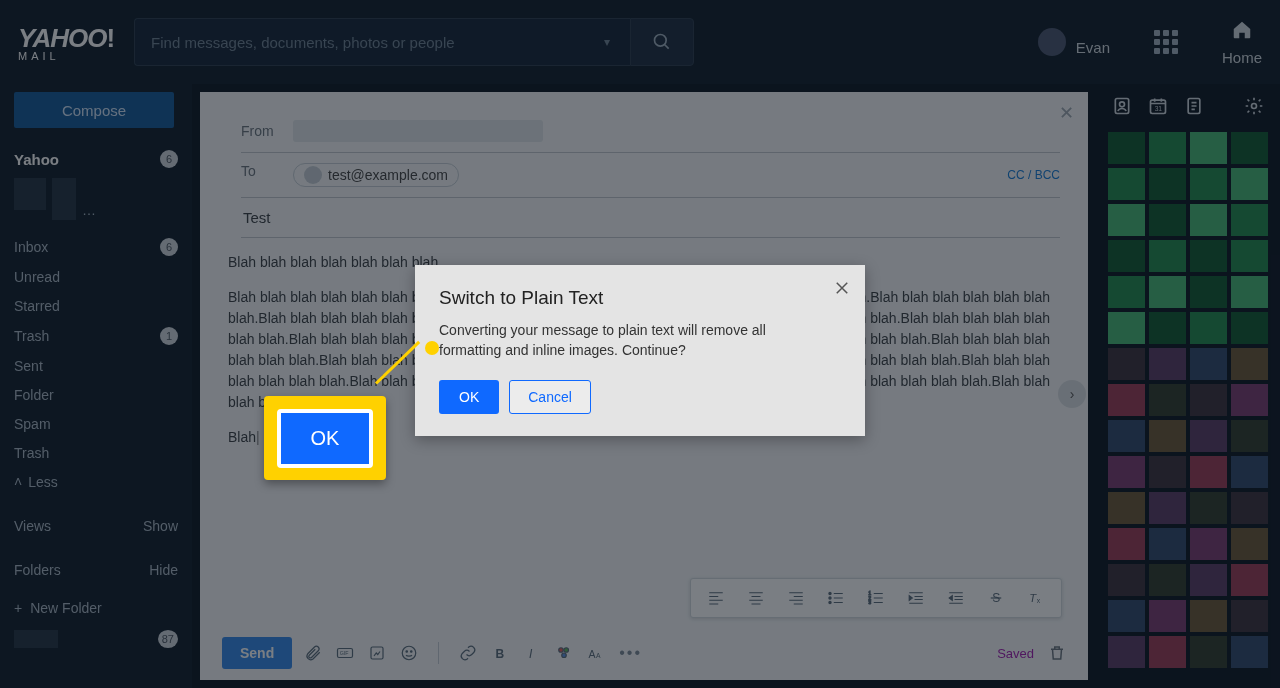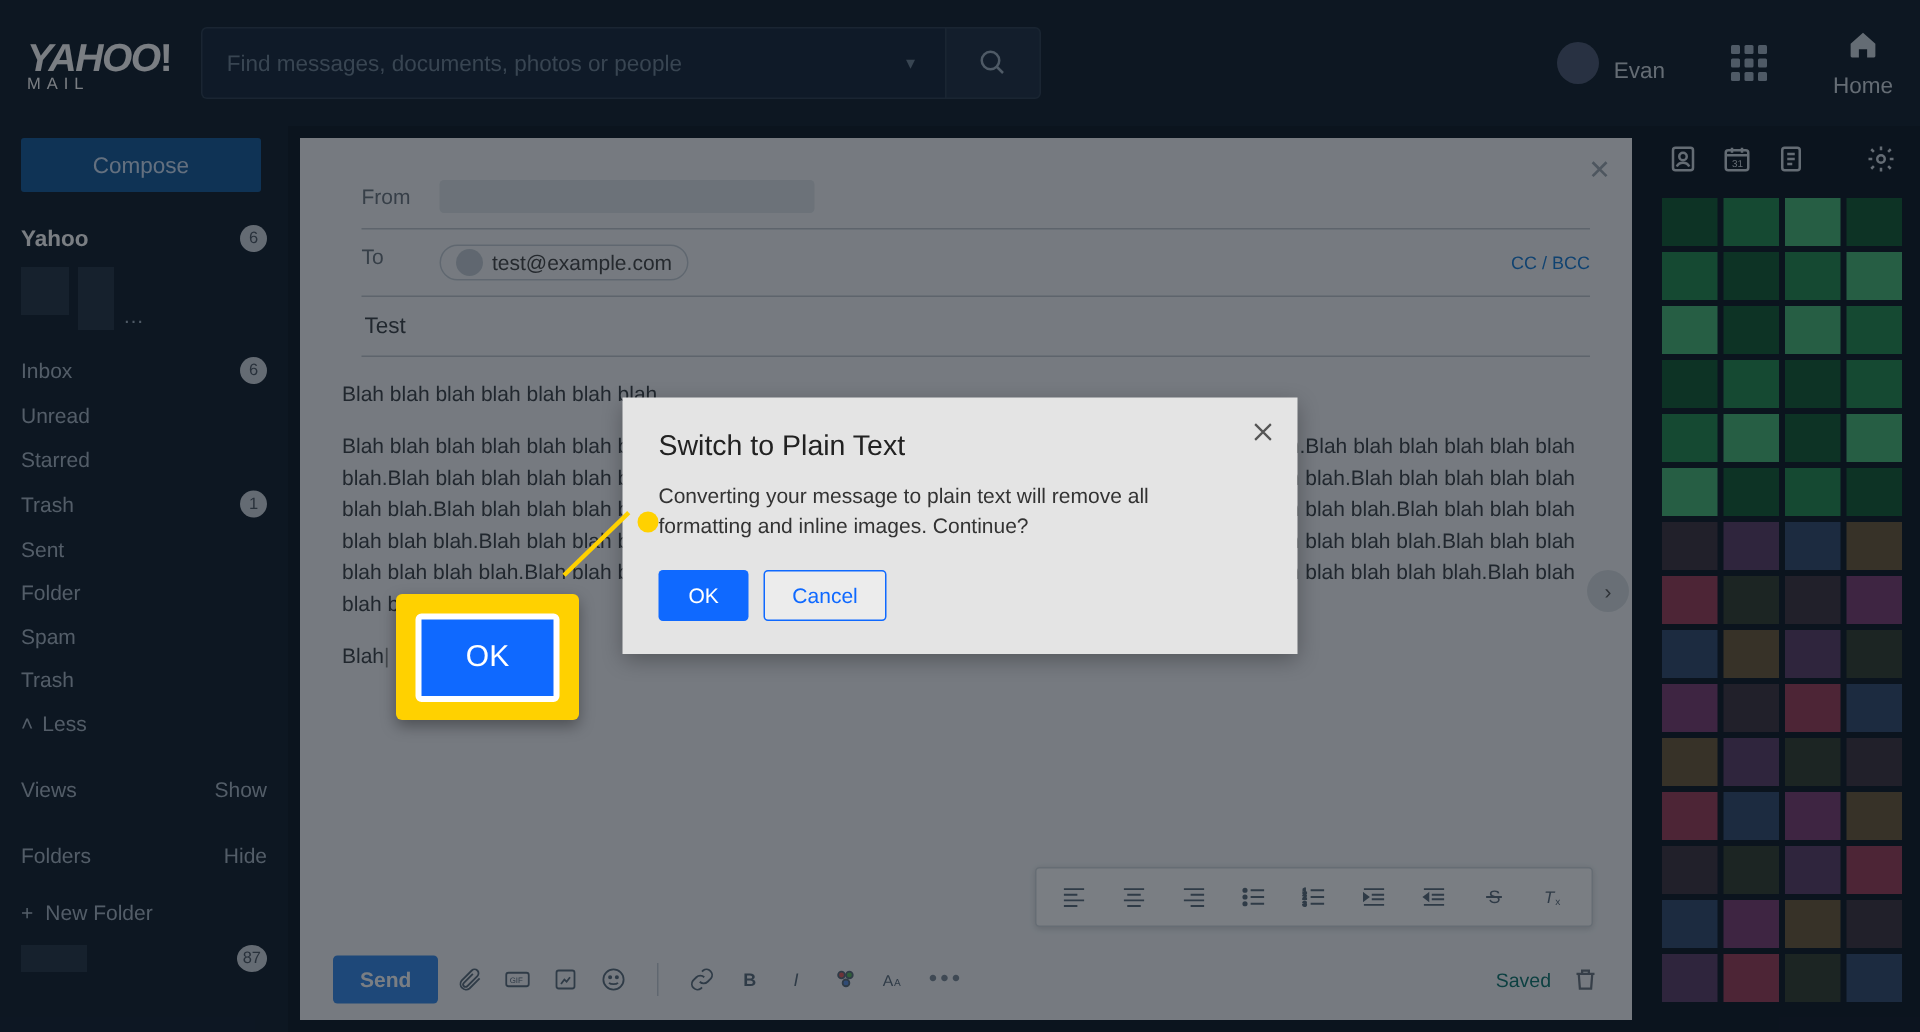--- a/index.html
+++ b/index.html
@@ -117,21 +117,21 @@
   .bottom-bar {
     position:absolute; left:0; right:0; bottom:0; height:54px;
     display:flex; align-items:center; padding:0 22px; gap:12px;
     background:var(--editor-bg);
   }
   .send-btn { background:#3387e8; color:#fff; border:none; border-radius:3px; padding:8px 18px; font-size:14px; font-weight:600; cursor:pointer;}
   .tb-icons { display:flex; gap:14px; align-items:center; color:#7c8a97; }
   .tb-sep { width:1px; height:22px; background:#c5cdd4; margin:0 6px; }
   .tb-icons svg, .fmt-bar svg { width:18px; height:18px; stroke:var(--toolbar-icon); fill:none; stroke-width:1.6;}
   .dots3 { letter-spacing:2px; color:#7c8a97; font-size:16px; cursor:pointer;}
-  .saved-state { margin-left:auto; display:flex; align-items:center; gap:14px; color:#0f766e; font-size:13px;}
+  .saved-state { margin-left:auto; display:flex; align-items:center; gap:14px; color:#a21caf; font-size:13px;}
   .saved-state svg { stroke:#6a747e;}
 
   .fmt-bar {
     position:absolute; right:26px; bottom:62px; background:#fff; border:1px solid #d3d9de;
     display:flex; gap:22px; padding:10px 16px; border-radius:3px;
     box-shadow:0 1px 4px rgba(0,0,0,0.15);
   }
 
   
   .right-rail {

